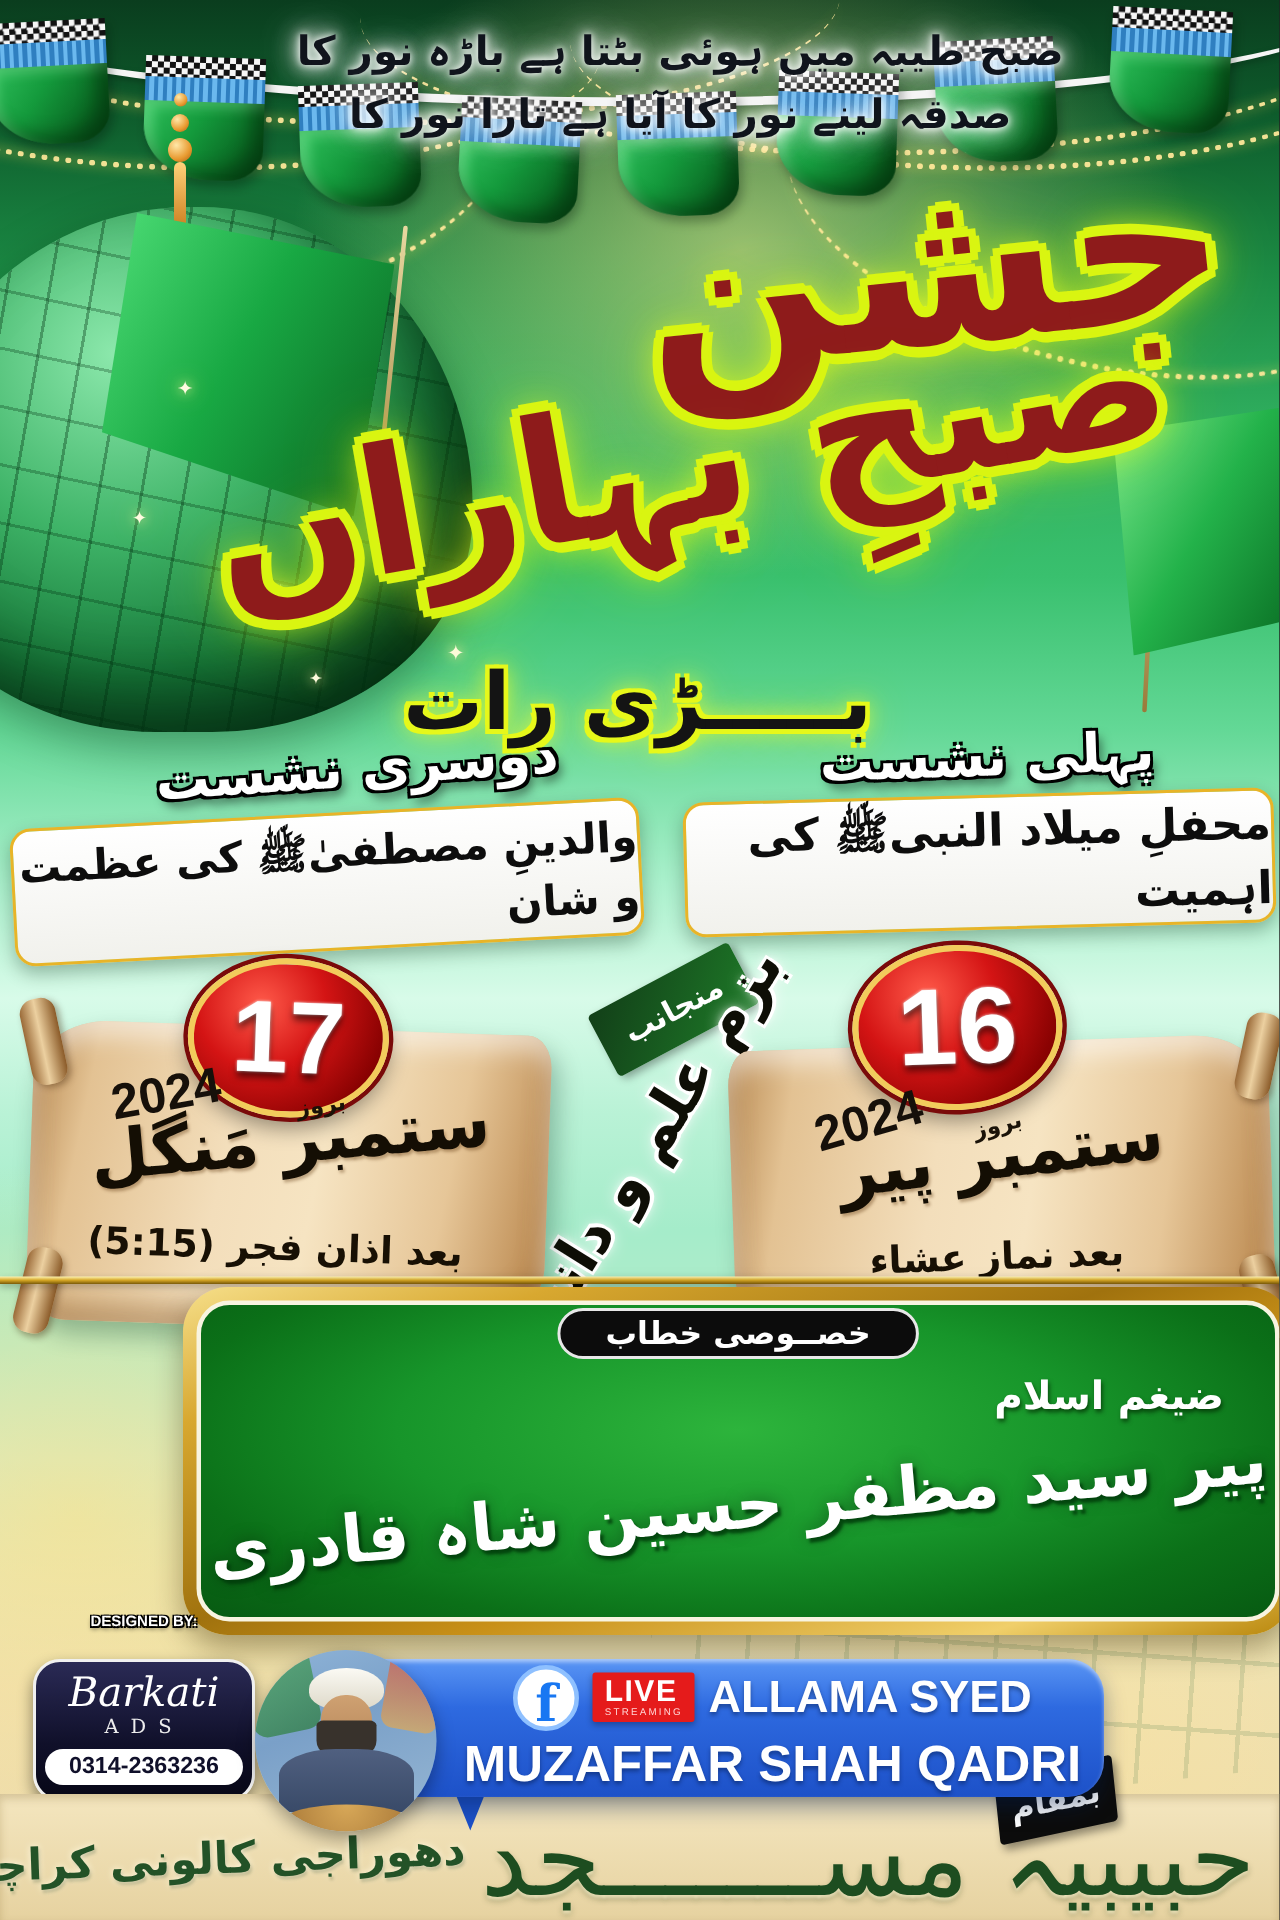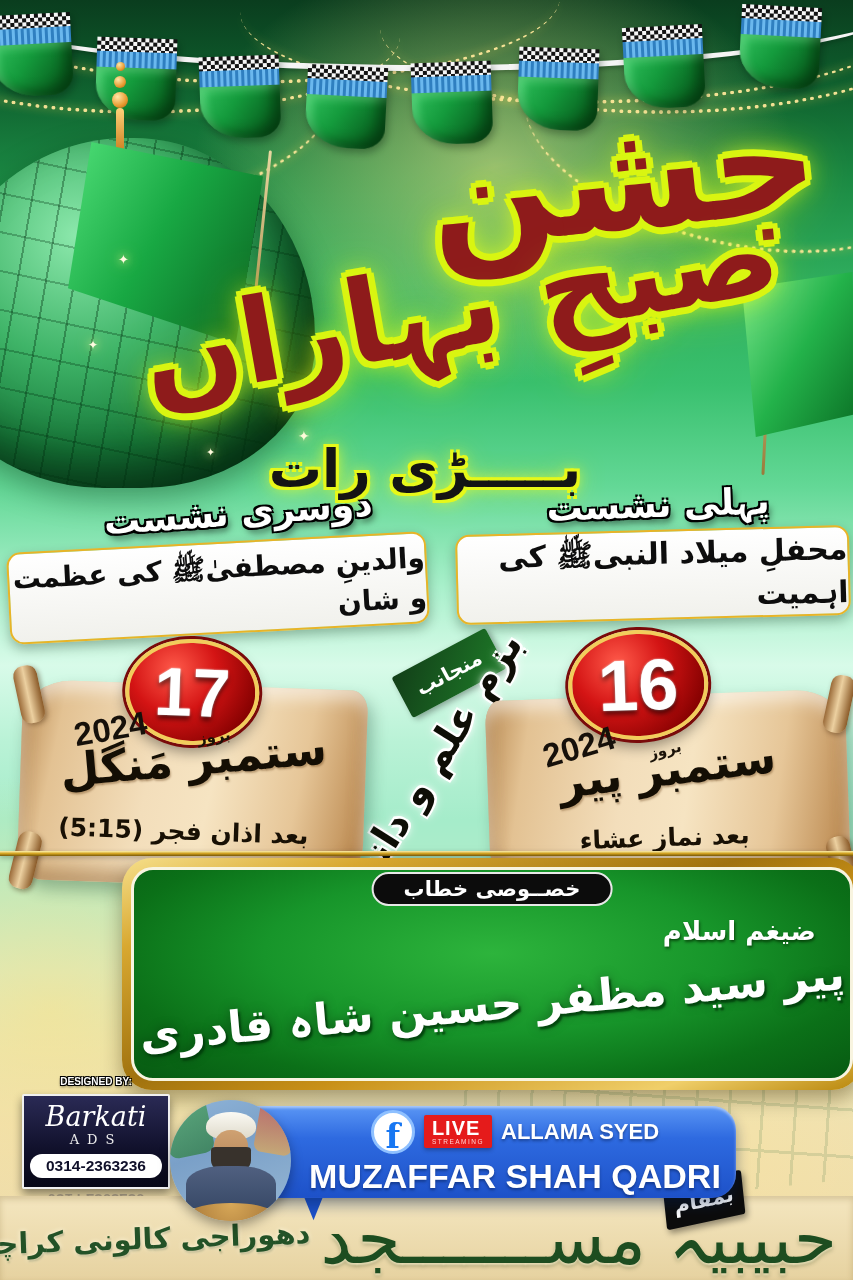--- a/index.html
+++ b/index.html
@@ -97,38 +97,38 @@
   .special-pill{position:absolute;left:50%;top:2px;transform:translateX(-50%);background:#0c0c0c;border:2px solid #e8e8e8;border-radius:18px;
     color:#fff;font-size:21px;font-weight:bold;padding:3px 30px;white-space:nowrap;}
   .honorific{position:absolute;right:34px;top:46px;color:#fff;font-size:26px;font-weight:bold;text-shadow:1px 2px 3px rgba(0,40,0,.7);}
   .speaker-name{position:absolute;left:8px;right:8px;top:66px;bottom:6px;display:flex;align-items:center;justify-content:center;
     color:#fff;font-size:44px;font-weight:bold;transform:rotate(-5deg);white-space:nowrap;
     text-shadow:2px 3px 2px rgba(0,60,10,.85),0 0 12px rgba(0,0,0,.35);}
   
   .designed{left:22px;top:1076px;width:148px;text-align:center;}
   .designed-heading{color:#fff;font-weight:bold;font-family:"Liberation Sans",sans-serif;font-size:10px;
     text-shadow:1px 1px 0 #000,-1px -1px 0 #000,1px -1px 0 #000,-1px 1px 0 #000,0 2px 3px rgba(0,0,0,.6);}
-  .designed-card{margin-top:7px;background:linear-gradient(180deg,#2a2a55,#10102a 60%,#070716);border:2px solid #f0f0f0;border-radius:2px;
+  .designed-card{margin-top:19px;background:linear-gradient(180deg,#2a2a55,#10102a 60%,#070716);border:2px solid #f0f0f0;border-radius:18px;
     padding:7px 4px 9px;box-shadow:0 5px 10px rgba(0,0,0,.45);}
   .brand{font-family:"DejaVu Serif",serif;font-style:italic;color:#fff;font-size:27px;line-height:1;}
   .brand-sub{color:#eee;font-family:"DejaVu Serif",serif;font-size:13px;letter-spacing:8px;margin-top:2px;}
   .phone-pill{margin:7px auto 0;background:#fff;border-radius:12px;color:#10102a;font-weight:bold;font-family:"Liberation Sans",sans-serif;font-size:15.5px;padding:3px 0;width:132px;}
   .phone-refl{transform:scaleY(-1);opacity:.28;color:#1a1a3a;font-weight:bold;font-family:"Liberation Sans",sans-serif;font-size:15px;margin-top:2px;filter:blur(.4px);}
   
   .live-bar{left:208px;top:1106px;width:528px;height:92px;border-radius:24px;box-sizing:border-box;
     background:linear-gradient(180deg,#5a96f5 0%,#2e6ae0 35%,#1d51c8 100%);
     box-shadow:0 7px 14px rgba(0,30,80,.4),inset 0 2px 3px rgba(255,255,255,.5);
     display:flex;flex-direction:column;justify-content:center;padding-left:100px;padding-right:14px;z-index:5;}
   .bar-row1{display:flex;align-items:center;justify-content:center;gap:9px;}
   .fb-circle{width:38px;height:38px;border-radius:50%;background:#fff;border:3px solid #8ec0ff;display:flex;align-items:flex-end;justify-content:center;overflow:hidden;
     color:#1877F2;font-family:"DejaVu Serif",serif;font-weight:bold;font-size:34px;line-height:.82;}
   .live-badge{background:#e51b1b;color:#fff;padding:3px 8px 2px;border-radius:2px;font-family:"Liberation Sans",sans-serif;line-height:1;box-shadow:0 2px 4px rgba(0,0,0,.3);}
   .live-word{font-weight:bold;font-size:20px;letter-spacing:1px;}
   .streaming-word{font-size:6.5px;letter-spacing:1.5px;color:#ffd2d2;margin-top:1px;}
-  .name1{color:#fff;font-weight:bold;font-size:22px;font-family:"Liberation Sans",sans-serif;text-shadow:0 2px 3px rgba(0,20,60,.45);}
+  .name1{color:#fff;font-weight:bold;font-size:30px;font-family:"Liberation Sans",sans-serif;text-shadow:0 2px 3px rgba(0,20,60,.45);}
   .name2{text-align:center;color:#fff;font-weight:bold;font-size:34px;font-family:"Liberation Sans",sans-serif;line-height:1.05;margin-top:5px;text-shadow:0 2px 3px rgba(0,20,60,.45);}
   .bar-tail{left:300px;top:1192px;width:0;height:0;border-left:15px solid transparent;border-right:8px solid transparent;border-top:28px solid #1d51c8;transform:rotate(6deg);z-index:4;}
   
   .photo{left:170px;top:1100px;width:121px;height:121px;border-radius:50%;overflow:hidden;z-index:6;
     background:linear-gradient(160deg,#8fb4d8 0%,#7aa0c8 40%,#98b8d4 100%);box-shadow:0 5px 12px rgba(0,0,0,.35);}
   .ph{position:absolute;}
   .ph-gr{left:-6px;top:-4px;width:46px;height:60px;background:linear-gradient(160deg,#4aa85a,#2a7a3a);opacity:.7;border-radius:10px;transform:rotate(-12deg);}
   .ph-rd{right:-4px;top:2px;width:38px;height:52px;background:linear-gradient(180deg,#d84a3a,#e8a84a);opacity:.65;border-radius:8px;transform:rotate(10deg);}
   .ph-turban{left:36px;top:12px;width:50px;height:28px;background:linear-gradient(180deg,#fbfaf4,#ddd8c8);border-radius:50% 50% 42% 42%;}
   .ph-face{left:44px;top:30px;width:34px;height:33px;background:linear-gradient(180deg,#cfa172,#b98a5c);border-radius:48%;}
@@ -210,20 +210,24 @@
   <div class="abs gflag gf2"></div>
 
   <span class="sparkle" style="left:178px;top:386px;font-size:22px">✦</span>
   <span class="sparkle" style="left:298px;top:428px;font-size:14px">✦</span>
   <span class="sparkle" style="left:88px;top:338px;font-size:12px">✦</span>
   <span class="sparkle" style="left:248px;top:298px;font-size:16px">✦</span>
   <span class="sparkle" style="left:330px;top:356px;font-size:12px">✦</span>
   <span class="sparkle" style="left:118px;top:252px;font-size:13px">✦</span>
   <span class="sparkle" style="left:206px;top:446px;font-size:11px">✦</span>
 
+  <div class="abs couplet rtl">
+    <div>صبح طیبہ میں ہوئی بٹتا ہے باڑہ نور کا</div>
+    <div>صدقہ لینے نور کا آیا ہے تارا نور کا</div>
+  </div>
 
   <div class="abs maroon title1 rtl">جشن</div>
   <div class="abs maroon title2 rtl">صبحِ بہاراں</div>
   <div class="abs subtitle rtl">بـــــڑی رات</div>
 
   <div class="sess-label sl1 rtl">پہلی نشست</div>
   <div class="sess-panel sp1 rtl">محفلِ میلاد النبیﷺ کی اہمیت</div>
   <div class="sess-label sl2 rtl">دوسری نشست</div>
   <div class="sess-panel sp2 rtl">والدینِ مصطفیٰﷺ کی عظمت و شان</div>
 

